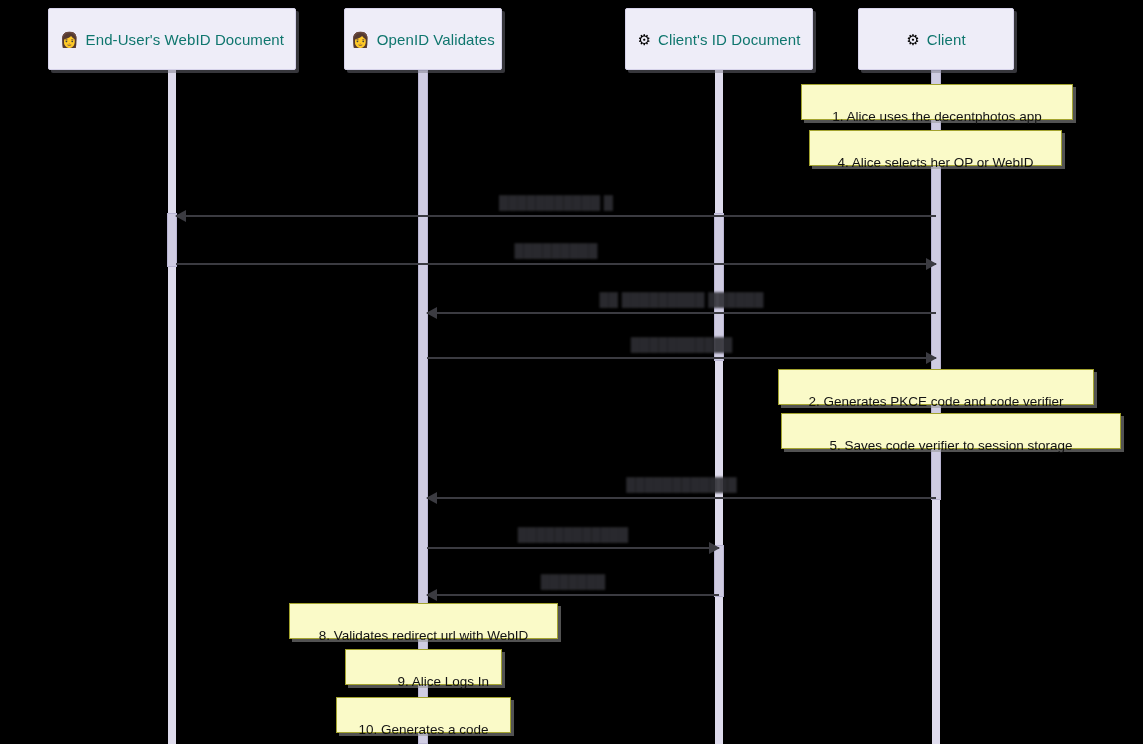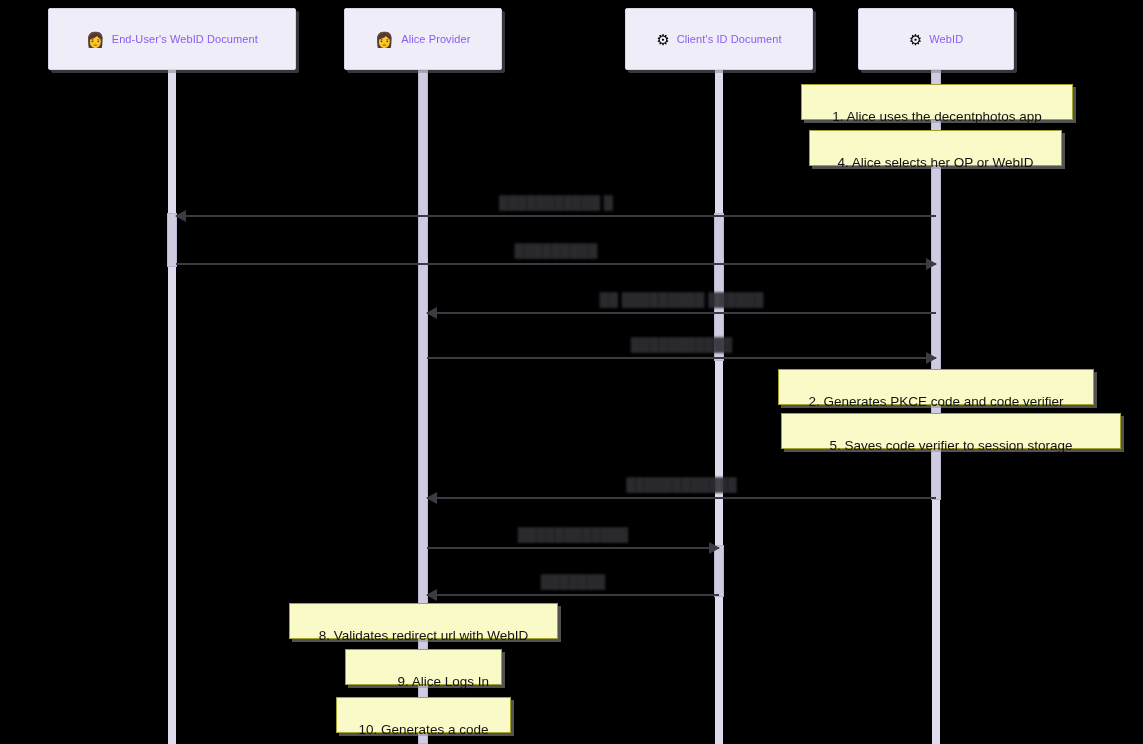--- a/index.html
+++ b/index.html
@@ -55,22 +55,22 @@
     display: flex;
     align-items: center;
     gap: 7px;
     white-space: nowrap;
   }
   .participant .p-icon {
     font-size: 15px;
     line-height: 1;
   }
   .participant .p-label {
-    font-size: 11px;
-    color: #8b5cf6;
+    font-size: 15px;
+    color: #0f766e;
     letter-spacing: 0.1px;
   }
 
   
   .note {
     position: absolute;
     box-sizing: border-box;
     background: #fafac8;
     border: 1px solid #a3a32e;
     box-shadow: 3px 3px 0 rgba(150,150,150,0.55);
@@ -188,33 +188,33 @@
   <div id="participants">
       <div class="participant" style="left: 48px; top: 8px; width: 248px; background: rgb(238, 237, 248); border-color: rgb(214, 211, 234);">
         <div class="p-inner">
           <span class="p-icon">👩</span>
           <span class="p-label">End-User's WebID Document</span>
         </div>
       </div>
       <div class="participant" style="left: 344px; top: 8px; width: 158px; background: rgb(238, 237, 248); border-color: rgb(214, 211, 234);">
         <div class="p-inner">
           <span class="p-icon">👩</span>
-          <span class="p-label">Alice Provider</span>
+          <span class="p-label">OpenID Validates</span>
         </div>
       </div>
       <div class="participant" style="left: 625px; top: 8px; width: 188px; background: rgb(238, 237, 248); border-color: rgb(214, 211, 234);">
         <div class="p-inner">
           <span class="p-icon">⚙</span>
           <span class="p-label">Client's ID Document</span>
         </div>
       </div>
       <div class="participant" style="left: 858px; top: 8px; width: 156px; background: rgb(238, 237, 248); border-color: rgb(214, 211, 234);">
         <div class="p-inner">
           <span class="p-icon">⚙</span>
-          <span class="p-label">WebID</span>
+          <span class="p-label">Client</span>
         </div>
       </div>
     </div>
 
   <div id="notes">
       <div class="note" style="left: 801px; top: 84px; width: 272px; background: rgb(250, 250, 200); border-color: rgb(163, 163, 46);">
         <div class="note-text">1. Alice uses the decentphotos app</div>
       </div>
       <div class="note" style="left: 809px; top: 130px; width: 253px; background: rgb(250, 250, 200); border-color: rgb(163, 163, 46);">
         <div class="note-text">4. Alice selects her OP or WebID</div>

